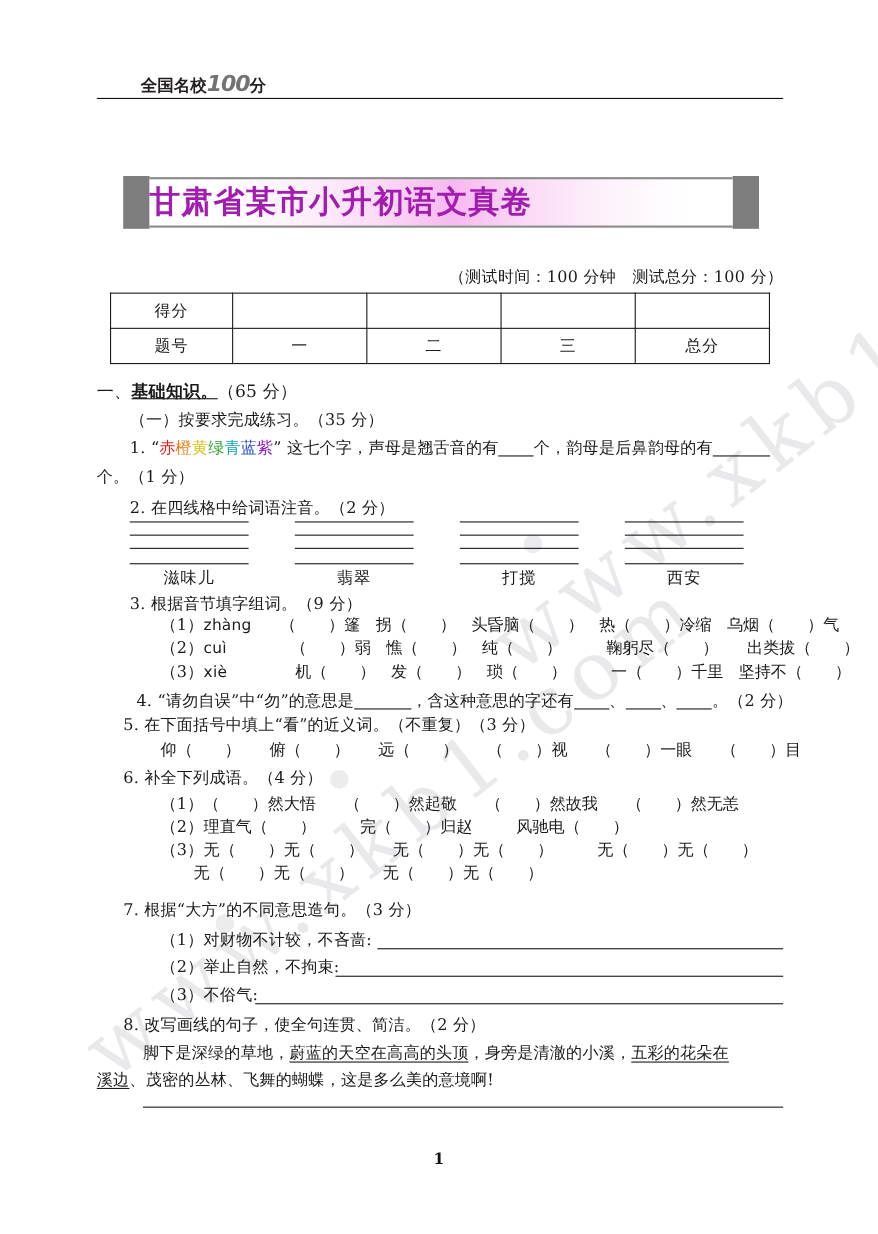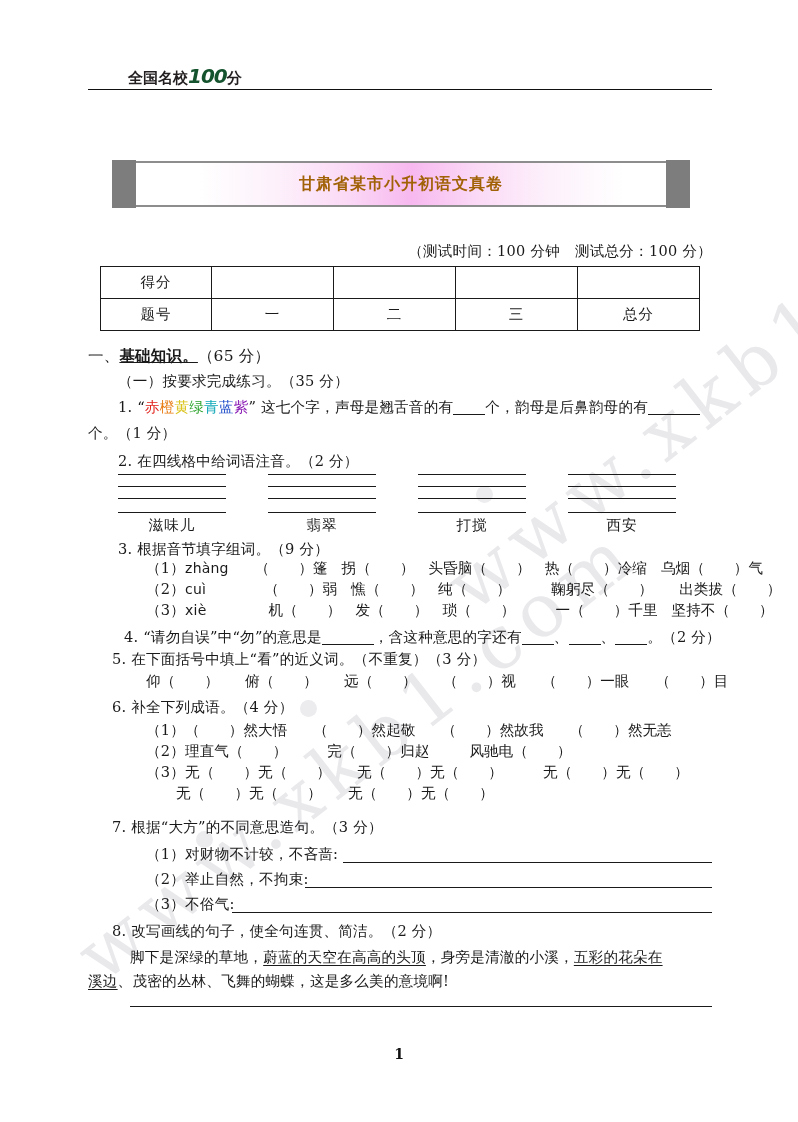--- a/index.html
+++ b/index.html
@@ -66,21 +66,21 @@
   .runhead-label {
     font-family: "DejaVu Sans", "Liberation Sans", sans-serif;
     font-size: 15px;
     font-weight: bold;
     color: #231f20;
     letter-spacing: 0px;
     display: inline-block;
     padding-left: 40px;
   }
   .runhead-100 {
-    color: #14532d;
+    color: #737373;
     font-style: italic;
     font-weight: bold;
     font-size: 20px;
     letter-spacing: -1px;
   }
   .runhead-rule {
     border-bottom: 1.6px solid #111;
     margin-top: 1px;
   }
 
@@ -118,25 +118,25 @@
       #fdf1fb 26%, #fbd9f6 40%,
       #f7b8ef 52%, #fbd9f6 64%,
       #fdf1fb 78%, #ffffff 92%, #ffffff 100%);
   }
   .banner-title {
     position: absolute;
     left: 24px; right: 24px;
     top: 0;
     height: 48px;
     line-height: 48px;
-    text-align: center;
+    text-align: left;
     font-family: "DejaVu Sans", "Liberation Sans", sans-serif;
-    font-size: 16px;
+    font-size: 28px;
     font-weight: bold;
-    color: #a16207;
+    color: #a21caf;
     letter-spacing: 1px;
   }
 
   
   .meta-line {
     position: absolute;
     left: 88px;
     top: 242px;
     width: 624px;
     text-align: right;

